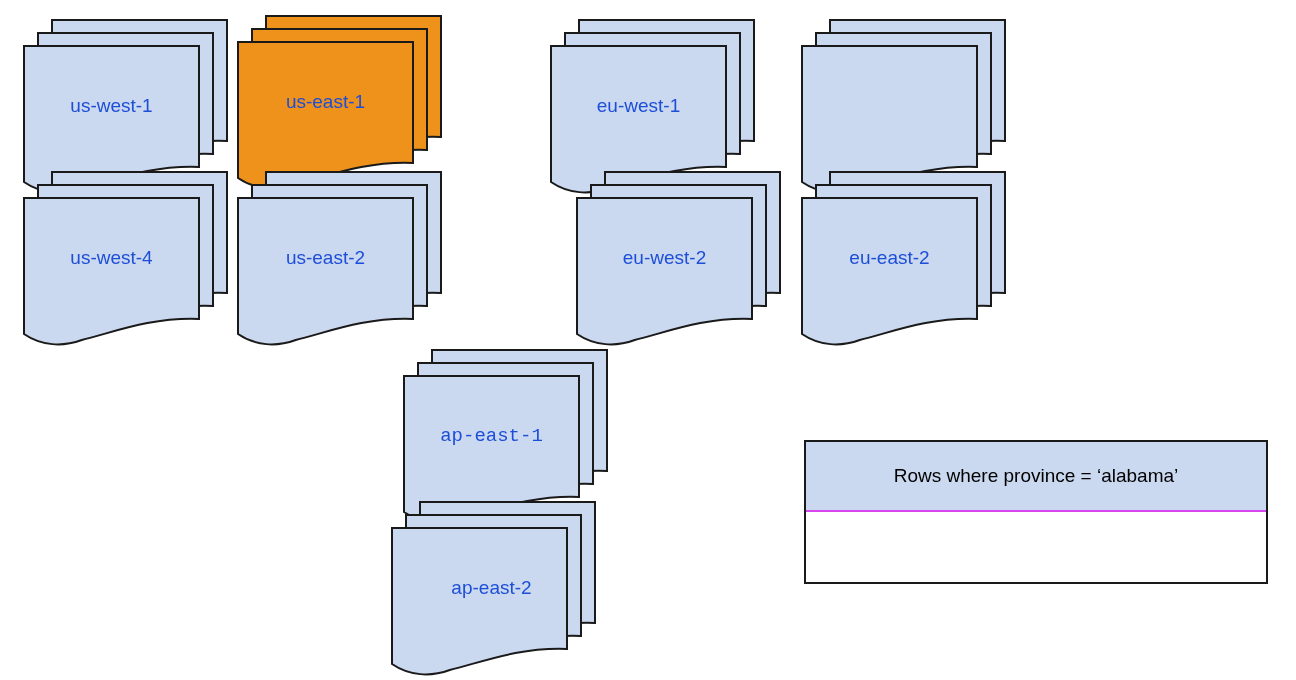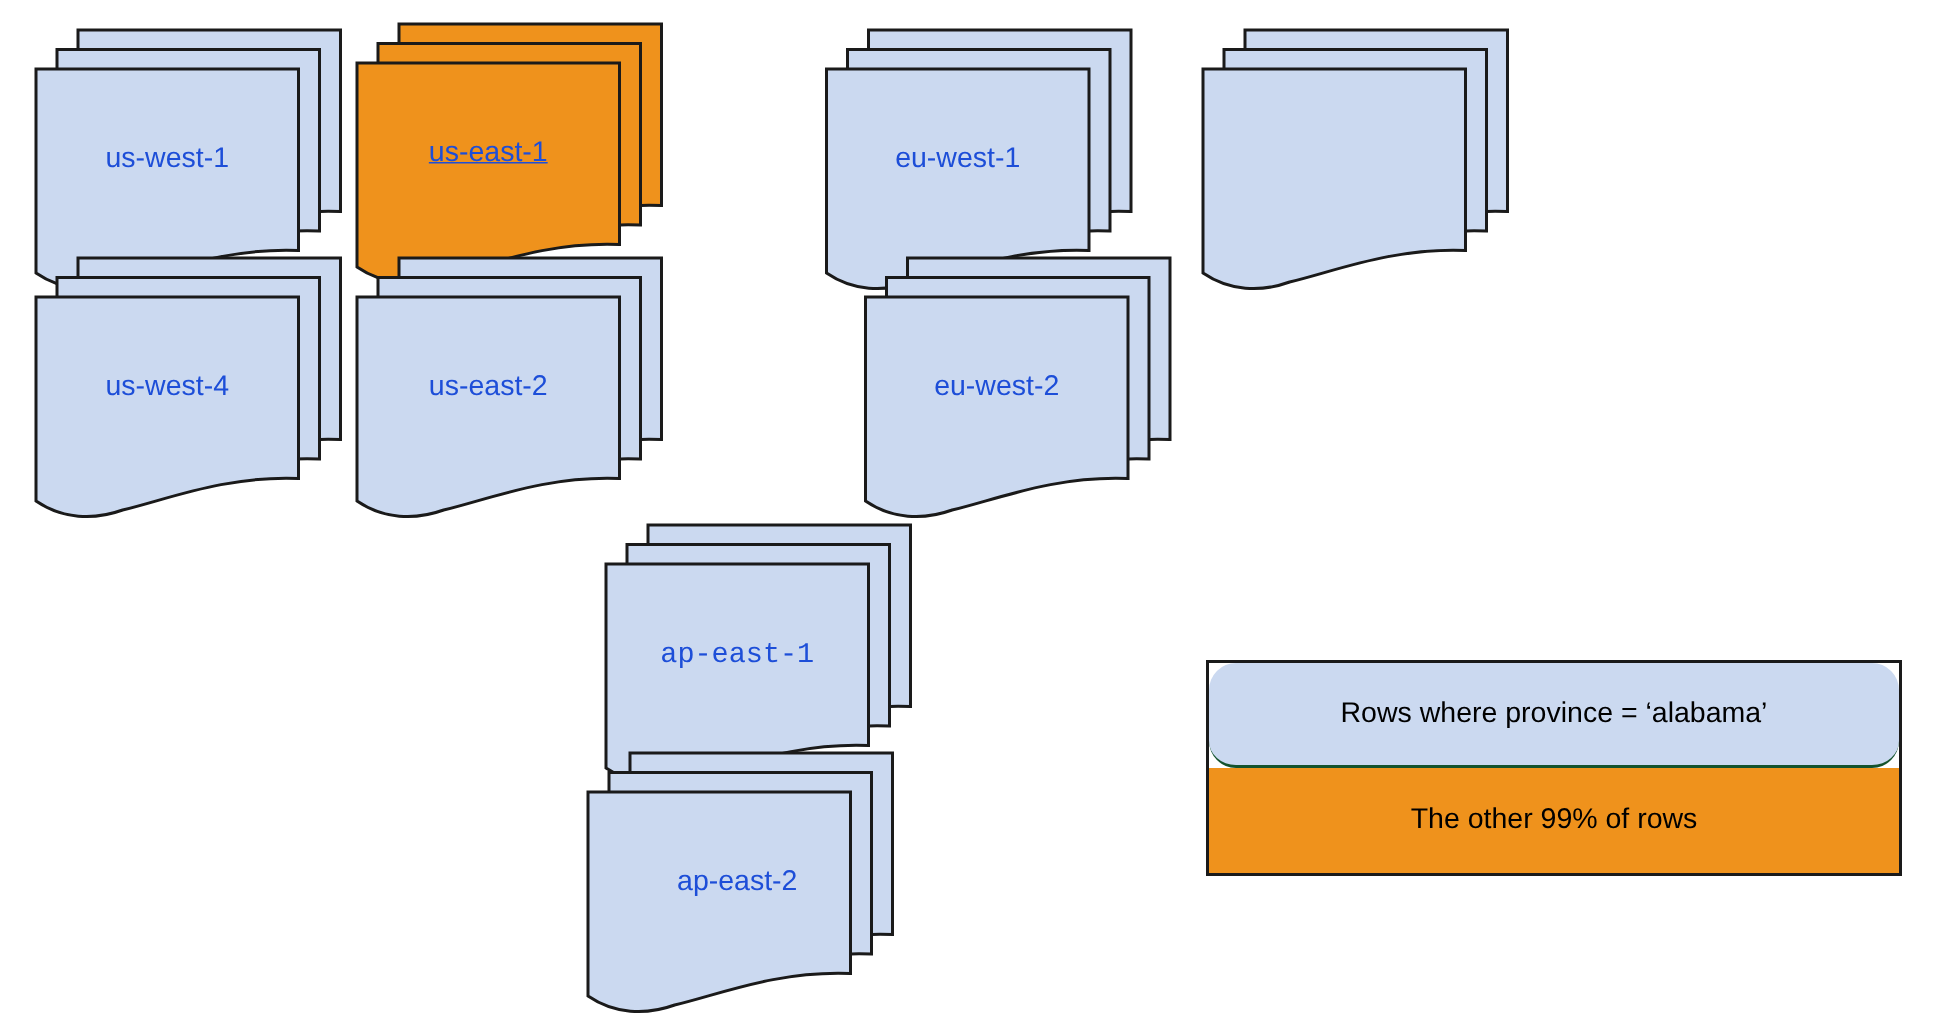--- a/index.html
+++ b/index.html
@@ -44,43 +44,42 @@
   .legend-band {
     box-sizing: border-box;
     display: flex;
     align-items: center;
     justify-content: center;
     font-size: 19px;
     color: #000000;
     white-space: nowrap;
   }
   .legend-band.top {
-    border-bottom: 2px solid #14532d;
-    border-radius: 18px;
+    border-bottom: 2px solid #d946ef;
   }
 </style>
 </head>
 <body>
 
 <div id="canvas">
     <div class="stack" style="left: 22px; top: 18px; width: 207px; height: 173px;">
       <svg width="207" height="173" viewBox="0 0 207 173">
         <path d="M 0,0 L 175,0 L 175,121 C 126,119 87.5,135 57.75,142 C 38.5,149 17.5,148 0,136 Z" transform="translate(30,2)" fill="#cbd9f0" stroke="#1a1a1a" stroke-width="2" stroke-linejoin="miter"></path>
         <path d="M 0,0 L 175,0 L 175,121 C 126,119 87.5,135 57.75,142 C 38.5,149 17.5,148 0,136 Z" transform="translate(16,15)" fill="#cbd9f0" stroke="#1a1a1a" stroke-width="2" stroke-linejoin="miter"></path>
         <path d="M 0,0 L 175,0 L 175,121 C 126,119 87.5,135 57.75,142 C 38.5,149 17.5,148 0,136 Z" transform="translate(2,28)" fill="#cbd9f0" stroke="#1a1a1a" stroke-width="2" stroke-linejoin="miter"></path>
       </svg>
       <div class="stack-label" style="left: 2px; top: 76.5px; width: 175px;">us-west-1</div>
     </div>
     <div class="stack" style="left: 236px; top: 14px; width: 207px; height: 173px;">
       <svg width="207" height="173" viewBox="0 0 207 173">
         <path d="M 0,0 L 175,0 L 175,121 C 126,119 87.5,135 57.75,142 C 38.5,149 17.5,148 0,136 Z" transform="translate(30,2)" fill="#ef921c" stroke="#1a1a1a" stroke-width="2" stroke-linejoin="miter"></path>
         <path d="M 0,0 L 175,0 L 175,121 C 126,119 87.5,135 57.75,142 C 38.5,149 17.5,148 0,136 Z" transform="translate(16,15)" fill="#ef921c" stroke="#1a1a1a" stroke-width="2" stroke-linejoin="miter"></path>
         <path d="M 0,0 L 175,0 L 175,121 C 126,119 87.5,135 57.75,142 C 38.5,149 17.5,148 0,136 Z" transform="translate(2,28)" fill="#ef921c" stroke="#1a1a1a" stroke-width="2" stroke-linejoin="miter"></path>
       </svg>
-      <div class="stack-label" style="left: 2px; top: 76.5px; width: 175px; text-decoration: underline;">us-east-1</div>
+      <div class="stack-label" style="left: 2px; top: 76.5px; width: 175px;">us-east-1</div>
     </div>
     <div class="stack" style="left: 549px; top: 18px; width: 207px; height: 173px;">
       <svg width="207" height="173" viewBox="0 0 207 173">
         <path d="M 0,0 L 175,0 L 175,121 C 126,119 87.5,135 57.75,142 C 38.5,149 17.5,148 0,136 Z" transform="translate(30,2)" fill="#cbd9f0" stroke="#1a1a1a" stroke-width="2" stroke-linejoin="miter"></path>
         <path d="M 0,0 L 175,0 L 175,121 C 126,119 87.5,135 57.75,142 C 38.5,149 17.5,148 0,136 Z" transform="translate(16,15)" fill="#cbd9f0" stroke="#1a1a1a" stroke-width="2" stroke-linejoin="miter"></path>
         <path d="M 0,0 L 175,0 L 175,121 C 126,119 87.5,135 57.75,142 C 38.5,149 17.5,148 0,136 Z" transform="translate(2,28)" fill="#cbd9f0" stroke="#1a1a1a" stroke-width="2" stroke-linejoin="miter"></path>
       </svg>
       <div class="stack-label" style="left: 2px; top: 76.5px; width: 175px;">eu-west-1</div>
     </div>
     <div class="stack" style="left: 800px; top: 18px; width: 207px; height: 173px;">
@@ -107,37 +106,42 @@
       <div class="stack-label" style="left: 2px; top: 76.5px; width: 175px;">us-east-2</div>
     </div>
     <div class="stack" style="left: 575px; top: 170px; width: 207px; height: 173px;">
       <svg width="207" height="173" viewBox="0 0 207 173">
         <path d="M 0,0 L 175,0 L 175,121 C 126,119 87.5,135 57.75,142 C 38.5,149 17.5,148 0,136 Z" transform="translate(30,2)" fill="#cbd9f0" stroke="#1a1a1a" stroke-width="2" stroke-linejoin="miter"></path>
         <path d="M 0,0 L 175,0 L 175,121 C 126,119 87.5,135 57.75,142 C 38.5,149 17.5,148 0,136 Z" transform="translate(16,15)" fill="#cbd9f0" stroke="#1a1a1a" stroke-width="2" stroke-linejoin="miter"></path>
         <path d="M 0,0 L 175,0 L 175,121 C 126,119 87.5,135 57.75,142 C 38.5,149 17.5,148 0,136 Z" transform="translate(2,28)" fill="#cbd9f0" stroke="#1a1a1a" stroke-width="2" stroke-linejoin="miter"></path>
       </svg>
       <div class="stack-label" style="left: 2px; top: 76.5px; width: 175px;">eu-west-2</div>
     </div>
+    <div class="stack" style="left: 800px; top: 170px; width: 207px; height: 173px;">
+      <svg width="207" height="173" viewBox="0 0 207 173">
+        <path d="M 0,0 L 175,0 L 175,121 C 126,119 87.5,135 57.75,142 C 38.5,149 17.5,148 0,136 Z" transform="translate(30,2)" fill="#cbd9f0" stroke="#1a1a1a" stroke-width="2" stroke-linejoin="miter"></path>
+        <path d="M 0,0 L 175,0 L 175,121 C 126,119 87.5,135 57.75,142 C 38.5,149 17.5,148 0,136 Z" transform="translate(16,15)" fill="#cbd9f0" stroke="#1a1a1a" stroke-width="2" stroke-linejoin="miter"></path>
+        <path d="M 0,0 L 175,0 L 175,121 C 126,119 87.5,135 57.75,142 C 38.5,149 17.5,148 0,136 Z" transform="translate(2,28)" fill="#cbd9f0" stroke="#1a1a1a" stroke-width="2" stroke-linejoin="miter"></path>
+      </svg>
+      <div class="stack-label" style="left: 2px; top: 76.5px; width: 175px;">eu-east-2</div>
+    </div>
     <div class="stack" style="left: 402px; top: 348px; width: 207px; height: 173px;">
       <svg width="207" height="173" viewBox="0 0 207 173">
         <path d="M 0,0 L 175,0 L 175,121 C 126,119 87.5,135 57.75,142 C 38.5,149 17.5,148 0,136 Z" transform="translate(30,2)" fill="#cbd9f0" stroke="#1a1a1a" stroke-width="2" stroke-linejoin="miter"></path>
         <path d="M 0,0 L 175,0 L 175,121 C 126,119 87.5,135 57.75,142 C 38.5,149 17.5,148 0,136 Z" transform="translate(16,15)" fill="#cbd9f0" stroke="#1a1a1a" stroke-width="2" stroke-linejoin="miter"></path>
         <path d="M 0,0 L 175,0 L 175,121 C 126,119 87.5,135 57.75,142 C 38.5,149 17.5,148 0,136 Z" transform="translate(2,28)" fill="#cbd9f0" stroke="#1a1a1a" stroke-width="2" stroke-linejoin="miter"></path>
       </svg>
       <div class="stack-label" style="left: 2px; top: 76.5px; width: 175px; font-family: Liberation Mono, monospace;">ap-east-1</div>
     </div>
     <div class="stack" style="left: 390px; top: 500px; width: 207px; height: 173px;">
       <svg width="207" height="173" viewBox="0 0 207 173">
         <path d="M 0,0 L 175,0 L 175,121 C 126,119 87.5,135 57.75,142 C 38.5,149 17.5,148 0,136 Z" transform="translate(30,2)" fill="#cbd9f0" stroke="#1a1a1a" stroke-width="2" stroke-linejoin="miter"></path>
         <path d="M 0,0 L 175,0 L 175,121 C 126,119 87.5,135 57.75,142 C 38.5,149 17.5,148 0,136 Z" transform="translate(16,15)" fill="#cbd9f0" stroke="#1a1a1a" stroke-width="2" stroke-linejoin="miter"></path>
         <path d="M 0,0 L 175,0 L 175,121 C 126,119 87.5,135 57.75,142 C 38.5,149 17.5,148 0,136 Z" transform="translate(2,28)" fill="#cbd9f0" stroke="#1a1a1a" stroke-width="2" stroke-linejoin="miter"></path>
       </svg>
       <div class="stack-label" style="left: 2px; top: 76.5px; width: 175px; margin-left: 12px;">ap-east-2</div>
     </div>
     <div class="legend" style="left: 804px; top: 440px; width: 464px; height: 144px;">
       <div class="legend-band top" style="height: 70px; background: rgb(203, 217, 240);">
         <span>Rows where province = ‘alabama’</span>
       </div>
-      <div class="legend-band" style="height: 70px; background: rgb(239, 146, 28);">
-        <span>The other 99% of rows</span>
-      </div>
     </div>
   </div>
 
 </body></html>

